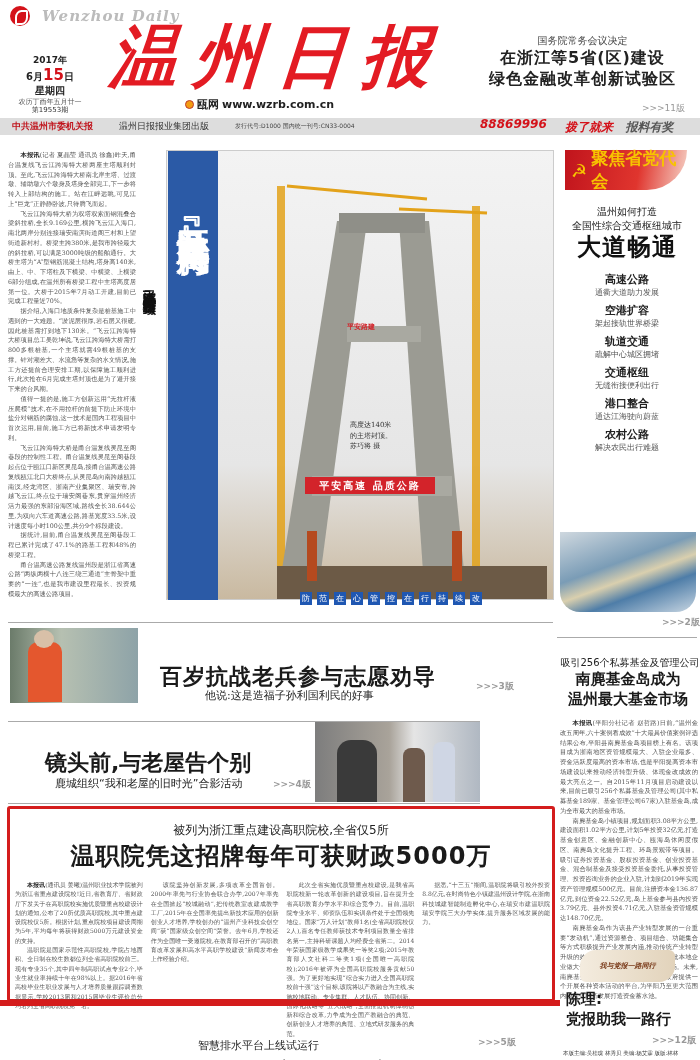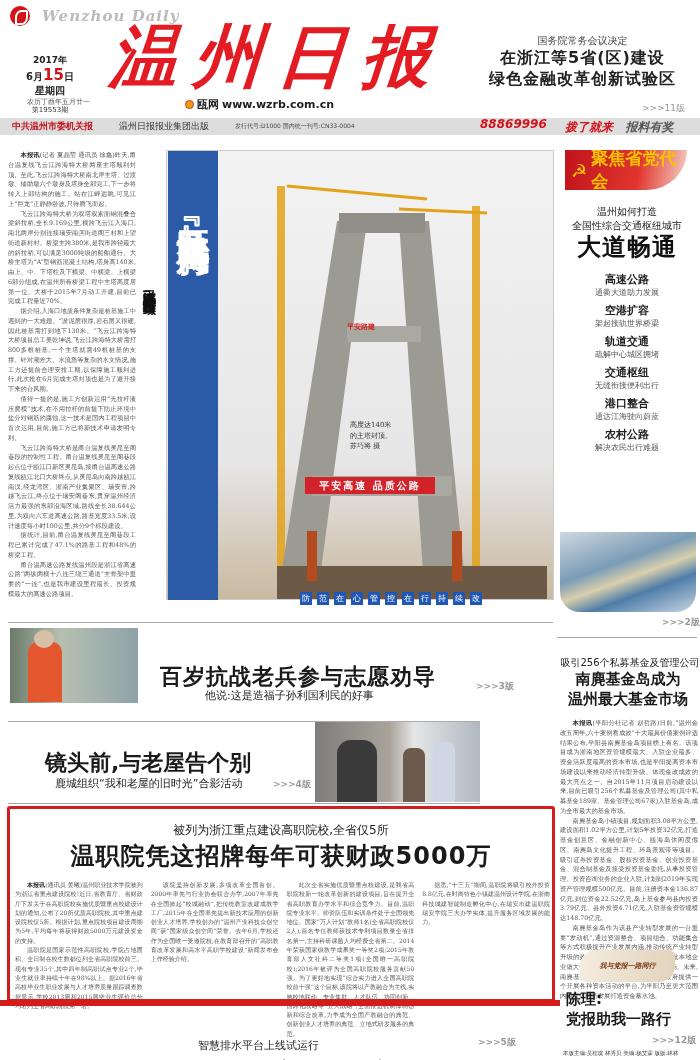--- a/index.html
+++ b/index.html
@@ -8,21 +8,21 @@
   
   .brand { left: 10px; top: 6px; display: flex; align-items: center; gap: 12px; }
   .brand-logo { width: 20px; height: 20px; border-radius: 50%; background: #d4121a; position: relative; }
   .brand-logo::after { content: ""; position: absolute; left: 5px; top: 4px; width: 9px; height: 11px; border: 2px solid #fff; border-radius: 50% 10% 50% 10%; }
   .brand-text { font-family: "DejaVu Serif", serif; font-style: italic; font-weight: bold; color: #bbb; font-size: 15px; letter-spacing: 1px; }
   .date-block { left: 10px; top: 55px; width: 80px; text-align: center; line-height: 1.25; }
   .date-year { font-size: 9px; font-weight: bold; }
   .date-day { font-size: 10px; font-weight: bold; }
   .date-day b { color: #d4121a; font-size: 15px; }
   .date-week { font-size: 10px; font-weight: bold; }
-  .date-lunar { font-size: 7px; color: #555; font-family: "DejaVu Serif", serif; text-align: right; }
+  .date-lunar { font-size: 7px; color: #555; font-family: "DejaVu Serif", serif; }
   .date-issue { font-size: 7px; color: #333; }
   .title-main { left: 110px; top: 22px; font-family: "DejaVu Serif", serif; font-weight: bold; font-size: 68px; color: #e31b23; letter-spacing: 16px; font-style: italic; line-height: 1; transform: skewX(-4deg); }
   .site { left: 185px; top: 97px; font-size: 11px; font-weight: bold; display: flex; align-items: center; gap: 3px; }
   .site-dot { width: 9px; height: 9px; border-radius: 50%; background: #f39c12; border: 1px solid #c0392b; }
   .headline-top { left: 470px; top: 34px; width: 225px; text-align: center; }
   .ht-kicker { font-size: 10px; color: #444; }
   .ht-line { font-size: 16px; font-weight: bold; color: #222; letter-spacing: 1px; line-height: 1.3; }
   .ht-ref { text-align: right; font-size: 9px; color: #999; margin-top: 12px; padding-right: 10px; }
   
   .bar { left: 0; top: 118px; width: 700px; height: 17px; background: #ddd; display: flex; align-items: center; font-size: 9px; padding-left: 12px; }

